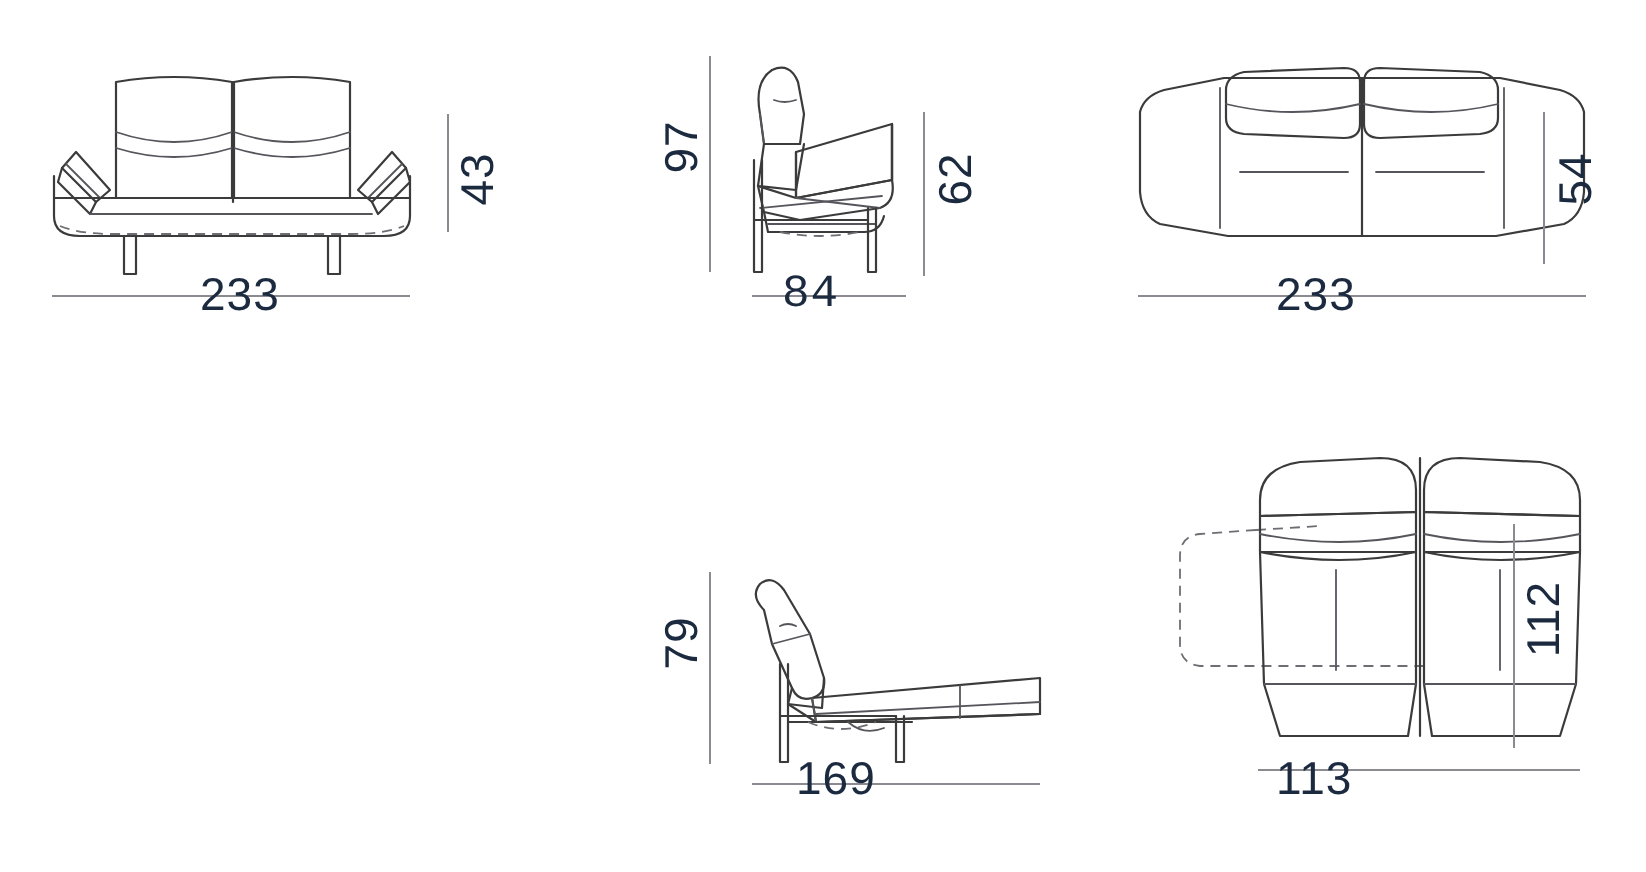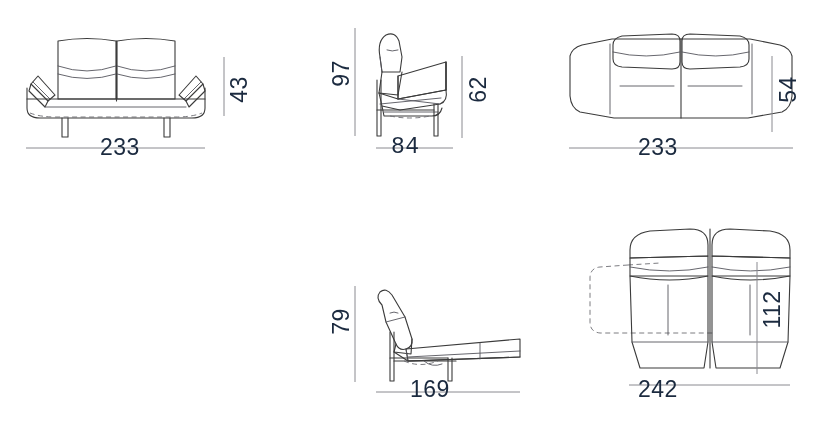--- a/index.html
+++ b/index.html
@@ -210,21 +210,21 @@
       <path class="ln-thin" d="M 104 121 Q 112 128 122 124"></path>
 
       <path class="ln" d="M 70 92 L 70 141 M 74 92 L 74 141 M 70 141 L 74 141"></path>
       <path class="ln" d="M 128 118 L 128 141 M 132 118 L 132 141 M 128 141 L 132 141"></path>
       <path class="ln" d="M 70 118 L 128 118"></path>
 
       <path class="dimline" d="M 56 152 L 200 152"></path>
     </svg>
   </div>
 
-  <span class="dim-label" style="left:410px; top:378px;">169</span>
+  <span class="dim-label" style="left:398px; top:378px;">169</span>
 
   <div class="view" style="left:345px; top:282px;">
     <svg width="20" height="104" viewBox="0 0 20 104">
       <path class="dimline" d="M 10 4 L 10 100"></path>
     </svg>
   </div>
   <span class="dim-label vert" style="left:323px; top:310px; width:36px; text-align:center;">79</span>
 
   <div class="view" style="left:540px; top:210px;">
     <svg width="280" height="200" viewBox="0 0 280 200">
@@ -249,21 +249,21 @@
       <path class="ln" d="M 172 66 L 250 66 L 248 132 L 240 158 L 176 158 L 172 132 Z"></path>
       <path class="ln-thin" d="M 172 132 L 248 132"></path>
       <path class="ln-thin" d="M 210 75 L 210 125"></path>
 
       <path class="ln" d="M 170 19 L 170 158"></path>
 
       <path class="dimline" d="M 89 175 L 250 175"></path>
     </svg>
   </div>
 
-  <span class="dim-label" style="left:638px; top:378px;">242</span>
+  <span class="dim-label" style="left:638px; top:378px;">113</span>
 
   <div class="view" style="left:747px; top:258px;">
     <svg width="20" height="120" viewBox="0 0 20 120">
       <path class="dimline" d="M 10 4 L 10 116"></path>
     </svg>
   </div>
   <span class="dim-label vert" style="left:745px; top:298px; width:54px; text-align:center;">112</span>
 
 </div>
 

